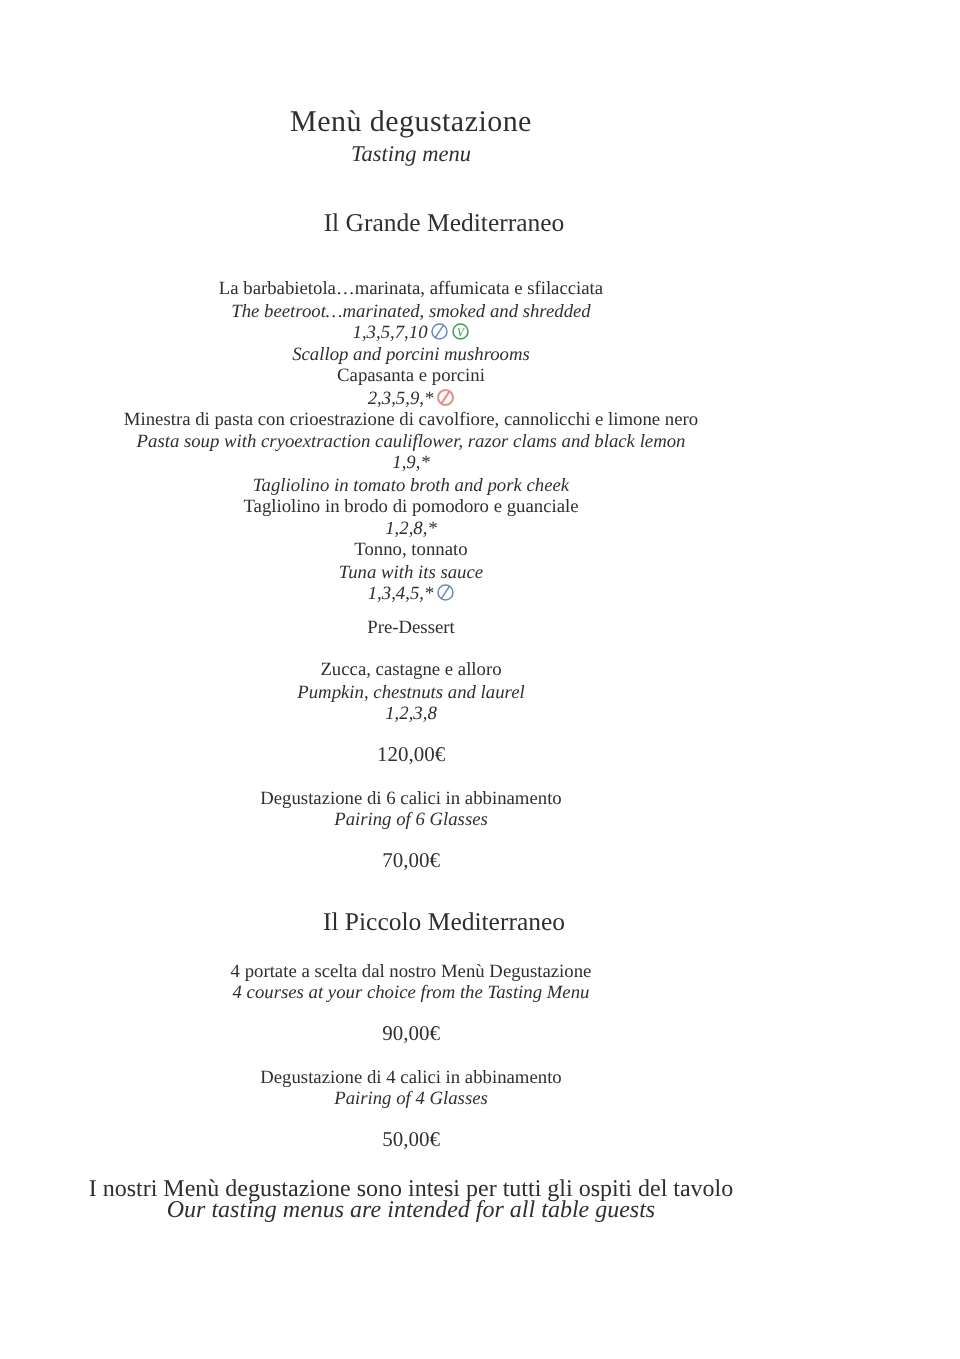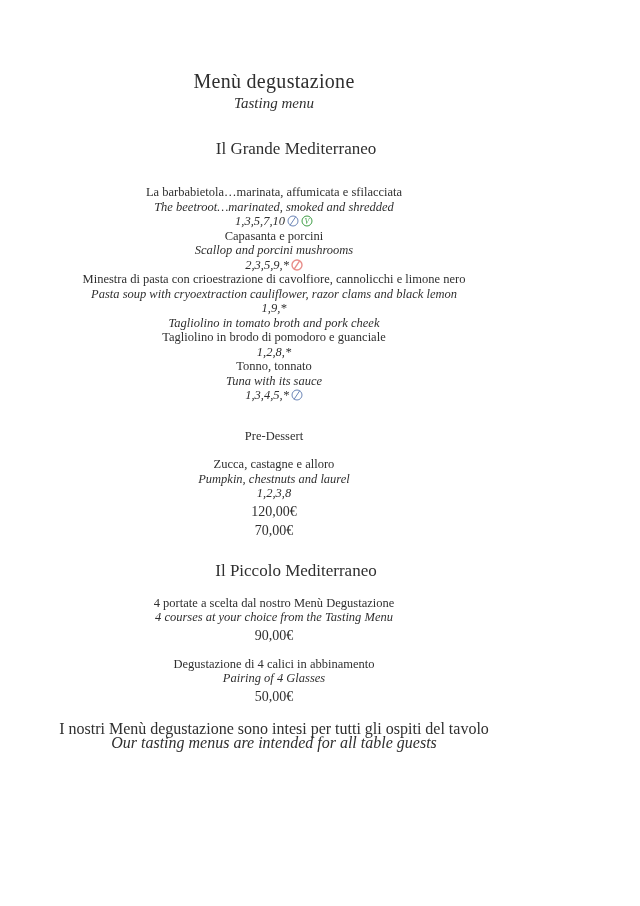--- a/index.html
+++ b/index.html
@@ -44,26 +44,26 @@
   .en, .allergens, .it-caption { font-style: italic; }
   .allergens .icon {
     display: inline-block;
     vertical-align: -2px;
     margin-left: 2px;
     line-height: 0;
   }
   .price {
     font-size: 14px;
     line-height: 16px;
-    margin-top: 3px;
+    margin-top: 13px;
   }
   .pairing { margin-top: 13px; font-size: 12.5px; line-height: 14.5px; }
   .desc { margin-top: 16px; font-size: 12.5px; line-height: 14.5px; }
   .footer { margin-top: 17px; font-size: 16px; line-height: 14.5px; }
-  .pre-dessert { margin-top: 26px; }
+  .pre-dessert { margin-top: 8px; }
   .dessert { margin-top: 14px; }
   svg { display: inline-block; }
 </style>
 </head>
 <body>
 
 <div class="page">
 
   <div class="title">Menù degustazione</div>
   <div class="subtitle">Tasting menu</div>
@@ -75,22 +75,22 @@
     <div class="line it">La barbabietola…marinata, affumicata e sfilacciata</div>
     <div class="line en">The beetroot…marinated, smoked and shredded</div>
     <div class="line allergens"><span>1,3,5,7,10</span><span class="icon"><svg width="12" height="12" viewBox="0 0 12 12">
             <circle cx="6" cy="6" r="5" fill="none" stroke-width="1" stroke="#6d87b8"></circle>
             <line x1="8.8" y1="1.6" x2="3.0" y2="10.4" stroke-width="1" stroke="#6d87b8"></line>
           </svg></span><span class="icon"><svg width="12" height="12" viewBox="0 0 12 12">
             <circle cx="6" cy="6" r="5" fill="none" stroke-width="1" stroke="#3f9e46"></circle>
             <text x="6" y="9" text-anchor="middle" font-size="8" font-style="italic" fill="#3f9e46">V</text>
           </svg></span></div>
 
+    <div class="line en">Scallop and porcini mushrooms</div>
     <div class="line it">Capasanta e porcini</div>
-    <div class="line en">Scallop and porcini mushrooms</div>
     <div class="line allergens"><span>2,3,5,9,*</span><span class="icon"><svg width="12" height="12" viewBox="0 0 12 12">
             <circle cx="6" cy="6" r="5" fill="none" stroke-width="1.4" stroke="#e88e8a"></circle>
             <line x1="8.8" y1="1.6" x2="3.0" y2="10.4" stroke-width="1.4" stroke="#e88e8a"></line>
           </svg></span></div>
 
     <div class="line it">Minestra di pasta con crioestrazione di cavolfiore, cannolicchi e limone nero</div>
     <div class="line en">Pasta soup with cryoextraction cauliflower, razor clams and black lemon</div>
     <div class="line allergens"><span>1,9,*</span></div>
 
     <div class="line en">Tagliolino in tomato broth and pork cheek</div>
@@ -108,20 +108,24 @@
 
     <div class="dessert">
       <div class="line it">Zucca, castagne e alloro</div>
       <div class="line en">Pumpkin, chestnuts and laurel</div>
       <div class="line allergens"><span>1,2,3,8</span></div>
     </div>
   </div>
 
   <div class="price">120,00€</div>
 
+  <div class="pairing">
+    <div class="line">Degustazione di 6 calici in abbinamento</div>
+    <div class="line en">Pairing of 6 Glasses</div>
+  </div>
 
   <div class="price">70,00€</div>
 
   <div class="section-heading" style="margin-top:22px;">Il Piccolo Mediterraneo</div>
 
   <div class="desc">
     <div class="line">4 portate a scelta dal nostro Menù Degustazione</div>
     <div class="line en">4 courses at your choice from the Tasting Menu</div>
   </div>
 

